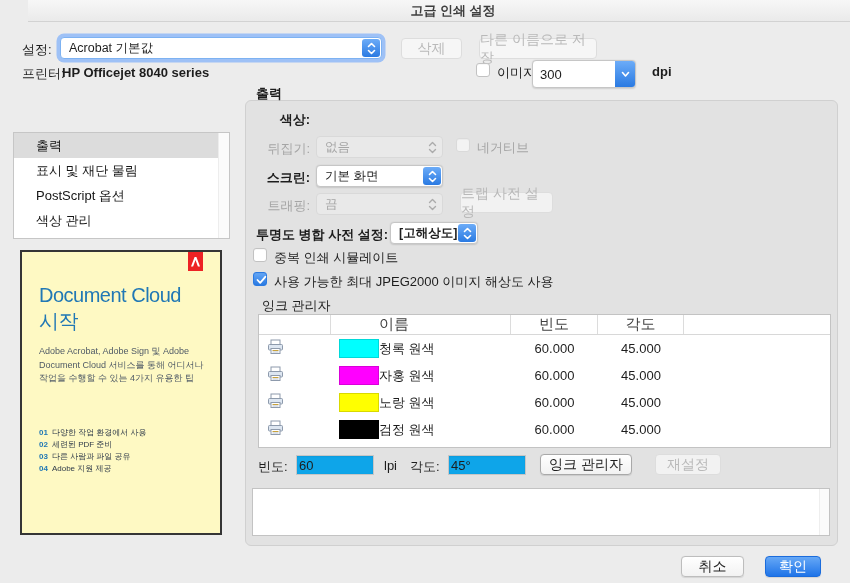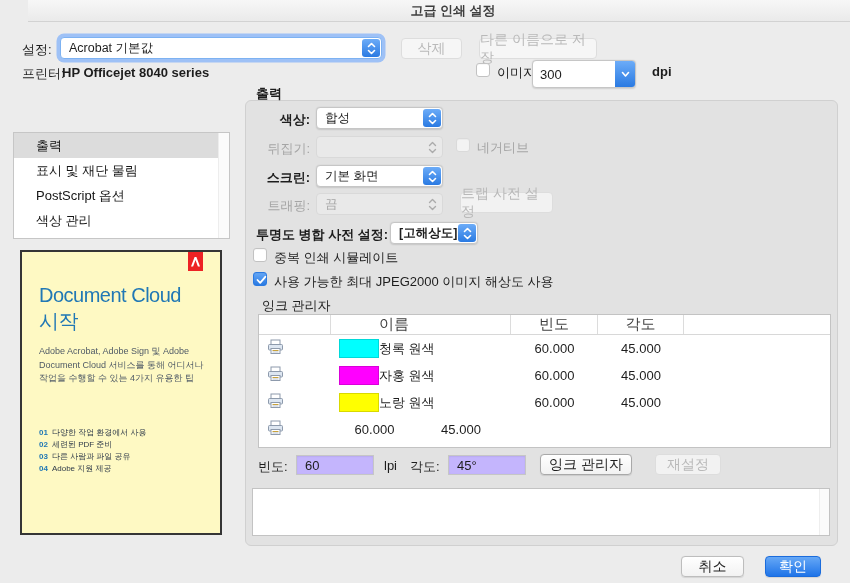--- a/index.html
+++ b/index.html
@@ -83,22 +83,22 @@
   .c4 { width:86px; flex:none; justify-content:center; }
   .c5 { flex:1; }
   .tbl-h .c2 { padding-left:48px; }
   .tbl-row { display:flex; height:27px; align-items:center; font-size:13px; }
   .tbl-row .c1 { display:flex; align-items:center; padding-left:8px; }
   .tbl-row .c2 { display:flex; align-items:center; padding-left:8px; }
   .tbl-row .c3, .tbl-row .c4 { display:flex; }
   .swatch { width:40px; height:19px; margin-right:0; flex:none; border:0.5px solid rgba(0,0,0,.15); }
   .tbl-row .nm { padding-left:0px; }
 
-  .input { position:absolute; height:20px; background:#c4b5fd; border:1px solid #c6c6c6;
-    display:flex; align-items:center; padding-left:8px; font-size:13px;
+  .input { position:absolute; height:20px; background:#0ea5e9; border:1px solid #c6c6c6;
+    display:flex; align-items:center; padding-left:2px; font-size:13px;
     box-shadow:inset 0 0.5px 1.5px rgba(0,0,0,.1); }
 
   .descbox { position:absolute; left:252px; top:488px; width:578px; height:48px;
     background:#fff; border:1px solid #c3c3c3; }
   .desctrack { position:absolute; right:0; top:0; bottom:0; width:10px; background:#fbfbfb; border-left:1px solid #eeeeee; }
 </style>
 </head>
 <body>
 
 <div id="window">
@@ -161,31 +161,24 @@
       <div><span class="num">02</span><span>세련된 PDF 준비</span></div>
       <div><span class="num">03</span><span>다른 사람과 파일 공유</span></div>
       <div><span class="num">04</span><span>Adobe 지원 제공</span></div>
     </div>
   </div>
 
   <div class="groupbox"></div>
   <div class="grouplabel">출력</div>
 
   <div class="lbl b" style="left:255px; top:111px; width:55px; text-align:right;">색상:</div>
-  <div class="popup" style="left:316px; top:107px; width:127px;">
-    <span class="val">합성</span>
-    <span class="caps">
-      <svg width="9" height="13" viewBox="0 0 9 13">
-          <path d="M1.5 4.5 L4.5 1.5 L7.5 4.5 M1.5 8.5 L4.5 11.5 L7.5 8.5" stroke="#fff" stroke-width="1.6" fill="none" stroke-linecap="round" stroke-linejoin="round"></path>
-        </svg>
-    </span>
-  </div>
 
   <div class="lbl dis" style="left:255px; top:140px; width:55px; text-align:right;">뒤집기:</div>
   <div class="popup dis" style="left:316px; top:136px; width:127px;">
+    <span class="val">없음</span>
     <span class="graychev">
       <svg width="9" height="13" viewBox="0 0 9 13">
           <path d="M1.5 4.5 L4.5 1.5 L7.5 4.5 M1.5 8.5 L4.5 11.5 L7.5 8.5" stroke="#ababab" stroke-width="1.4" fill="none" stroke-linecap="round" stroke-linejoin="round"></path>
         </svg>
     </span>
   </div>
   <div class="cb dis" style="left:456px; top:138px;"></div>
   <div class="lbl dis" style="left:477px; top:139px;">네거티브</div>
 
   <div class="lbl b" style="left:255px; top:169px; width:55px; text-align:right;">스크린:</div>
@@ -300,20 +293,24 @@
     <div class="tbl-row">
       <div class="c1">
           <span><svg width="17" height="16" viewBox="0 0 17 16">
               <rect x="4" y="1" width="9" height="4.5" fill="#fff" stroke="#8d9aac" stroke-width="1"></rect>
               <rect x="1.5" y="5.5" width="14" height="5.5" rx="1" fill="#dde6f1" stroke="#8d9aac" stroke-width="1"></rect>
               <rect x="4" y="9.5" width="9" height="5" fill="#fff" stroke="#8d9aac" stroke-width="1"></rect>
               <line x1="5.5" y1="11.5" x2="11.5" y2="11.5" stroke="#c8a23c" stroke-width="1"></line>
               <line x1="5.5" y1="13" x2="11.5" y2="13" stroke="#b9c3d1" stroke-width="1"></line>
             </svg></span>
         </div>
+      <div class="c2">
+          <span class="swatch" style="background: rgb(0, 0, 0);"></span>
+          <span class="nm">검정 원색</span>
+        </div>
       <div class="c3">60.000</div>
       <div class="c4">45.000</div>
       <div class="c5"></div>
     </div>
   </div>
 
   <div class="lbl" style="left:258px; top:458px;">빈도:</div>
   <div class="input" style="left:296px; top:455px; width:78px;">60</div>
   <div class="lbl" style="left:384px; top:458px;">lpi</div>
   <div class="lbl" style="left:410px; top:458px;">각도:</div>

